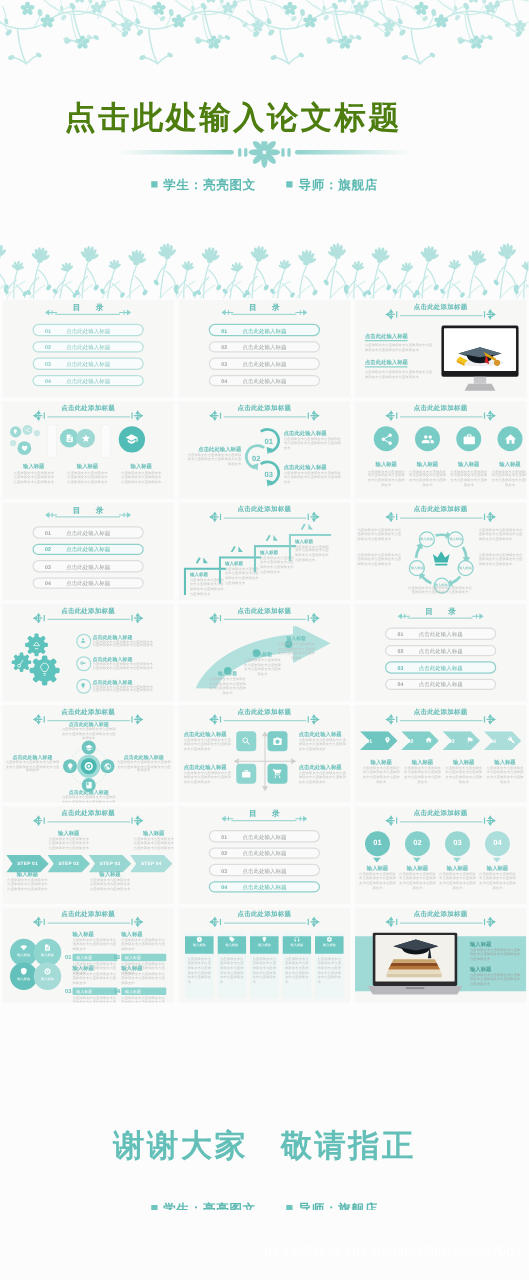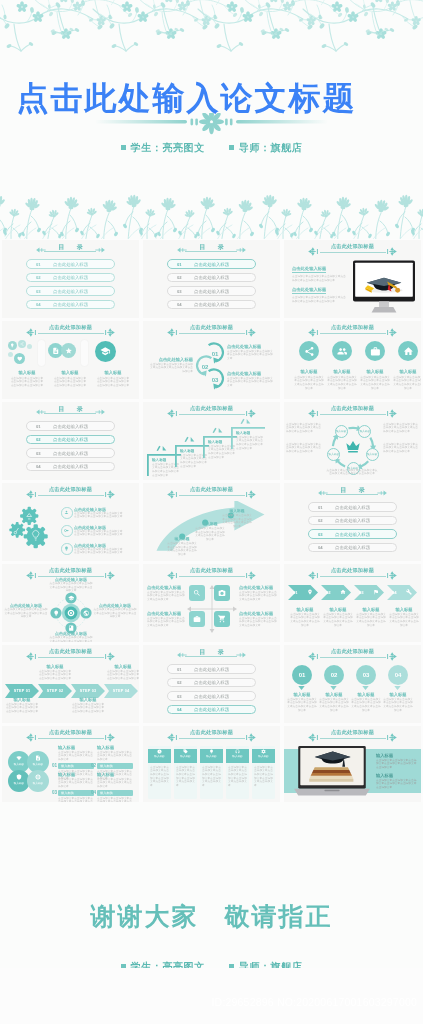--- a/index.html
+++ b/index.html
@@ -11,21 +11,21 @@
     -webkit-font-smoothing:antialiased;
   }
   .page{position:relative;width:423px;height:1024px;background:#fcfcfc;}
 
   
   .cover{position:absolute;left:0;top:0;width:423px;height:239px;background:#fbfcfb;overflow:hidden;}
   .vines{position:absolute;left:0;top:0;width:423px;height:64px;}
   .grass{position:absolute;left:0;bottom:0;width:423px;height:72px;}
   .cover-title{
     position:absolute;left:0;top:77px;width:373px;text-align:center;
-    font-size:32px;font-weight:bold;color:#3b82f6;letter-spacing:2px;
+    font-size:25px;font-weight:bold;color:#4d7c0f;letter-spacing:2px;
   }
   .cover-div{position:absolute;left:0;top:113px;width:423px;height:28px;}
   .cover-sub{
     position:absolute;left:0;top:141px;width:423px;text-align:center;
     font-size:10px;font-weight:bold;color:#5cb9b2;letter-spacing:.6px;
     white-space:nowrap;
   }
   .cover-sub .sq{display:inline-block;width:5px;height:5px;background:#6ec4be;
     margin-right:5px;vertical-align:1px;}
   .cover-sub .gap{display:inline-block;width:24px;}

